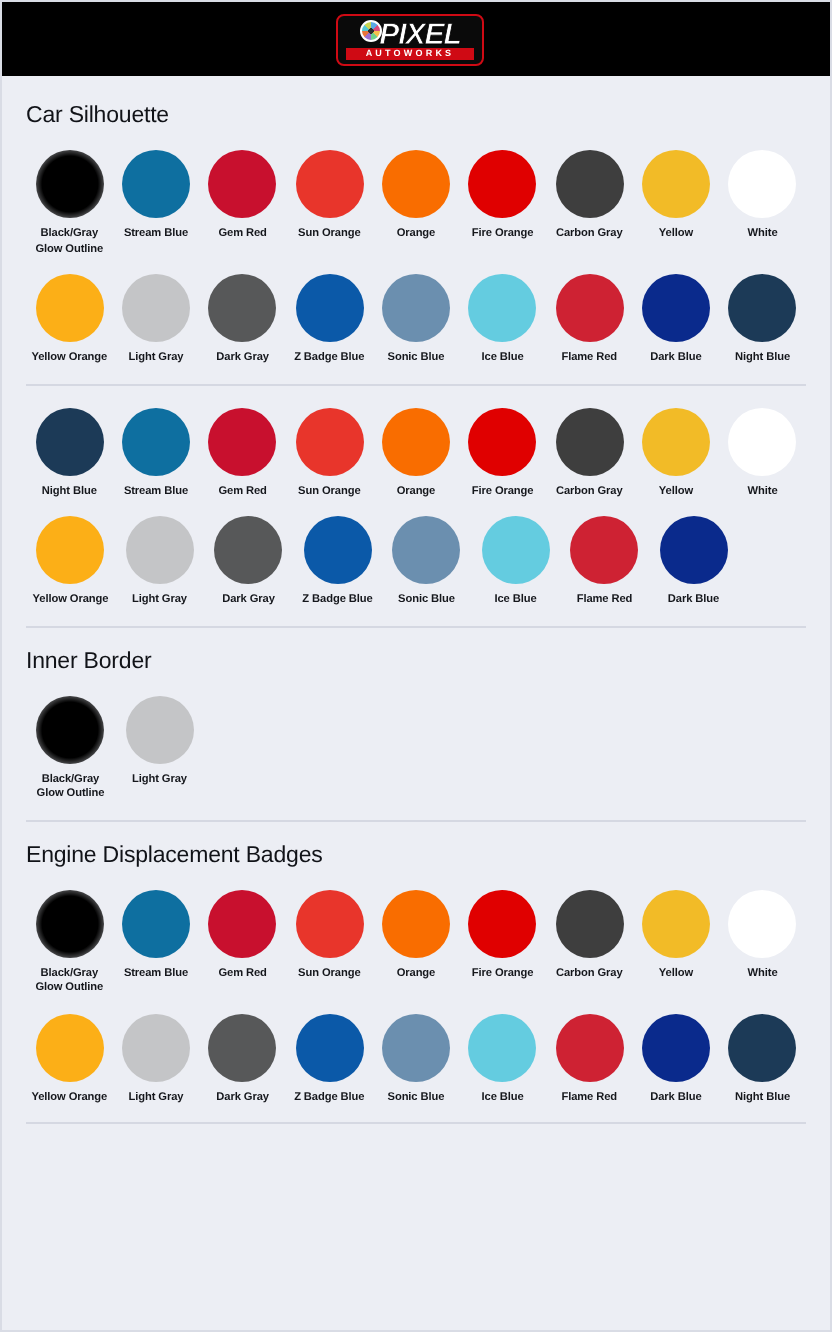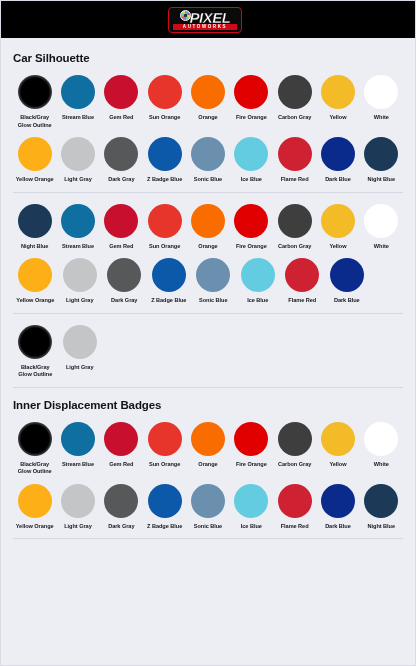--- a/index.html
+++ b/index.html
@@ -93,21 +93,21 @@
 
   
   .content {
     padding: 14px 12px 0 12px;
   }
 
   .section { margin-bottom: 8px; }
 
   .section-title {
     font-size: 11.5px;
-    font-weight: bold;
+    font-weight: normal;
     color: #111318;
     margin-bottom: 11px;
     letter-spacing: -0.1px;
   }
 
   .swatch-row {
     display: flex;
     align-items: flex-start;
     margin-bottom: 8px;
   }
@@ -319,35 +319,36 @@
             <div class="swatch-label">Flame Red</div>
           </div>
           <div class="swatch">
             <div class="dot" style="background: rgb(10, 42, 140);"></div>
             <div class="swatch-label">Dark Blue</div>
           </div>
         </div>
         <div class="divider"></div>
       </div>
       <div class="section">
+        <div class="section-title">Inner Border</div>
         <div class="swatch-row">
           <div class="swatch">
             <div class="dot glow"></div>
             <div class="swatch-label">Black/Gray
 Glow Outline</div>
           </div>
           <div class="swatch">
             <div class="dot" style="background: rgb(196, 197, 199);"></div>
             <div class="swatch-label">Light Gray</div>
           </div>
         </div>
         <div class="divider"></div>
       </div>
       <div class="section">
-        <div class="section-title">Inner Displacement Badges</div>
+        <div class="section-title">Engine Displacement Badges</div>
         <div class="swatch-row">
           <div class="swatch">
             <div class="dot glow"></div>
             <div class="swatch-label">Black/Gray
 Glow Outline</div>
           </div>
           <div class="swatch">
             <div class="dot" style="background: rgb(14, 111, 160);"></div>
             <div class="swatch-label">Stream Blue</div>
           </div>

